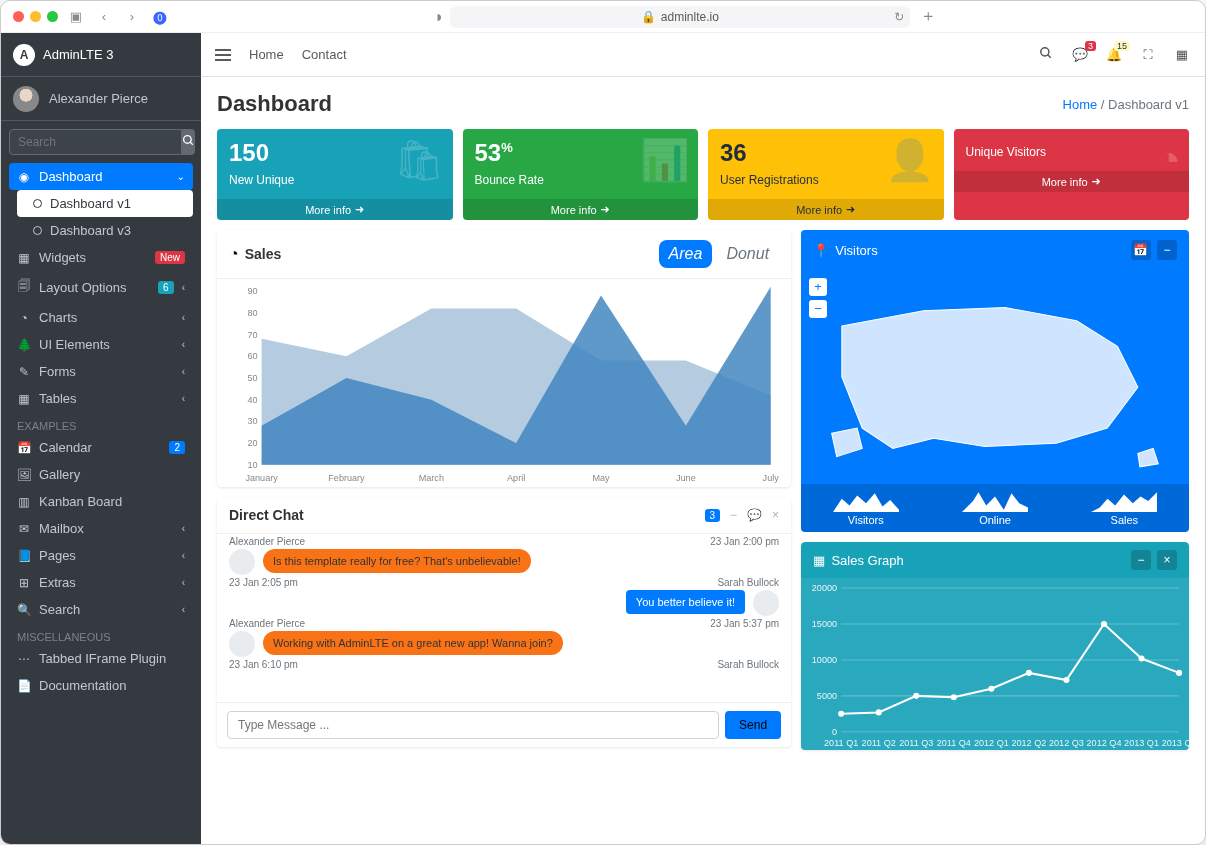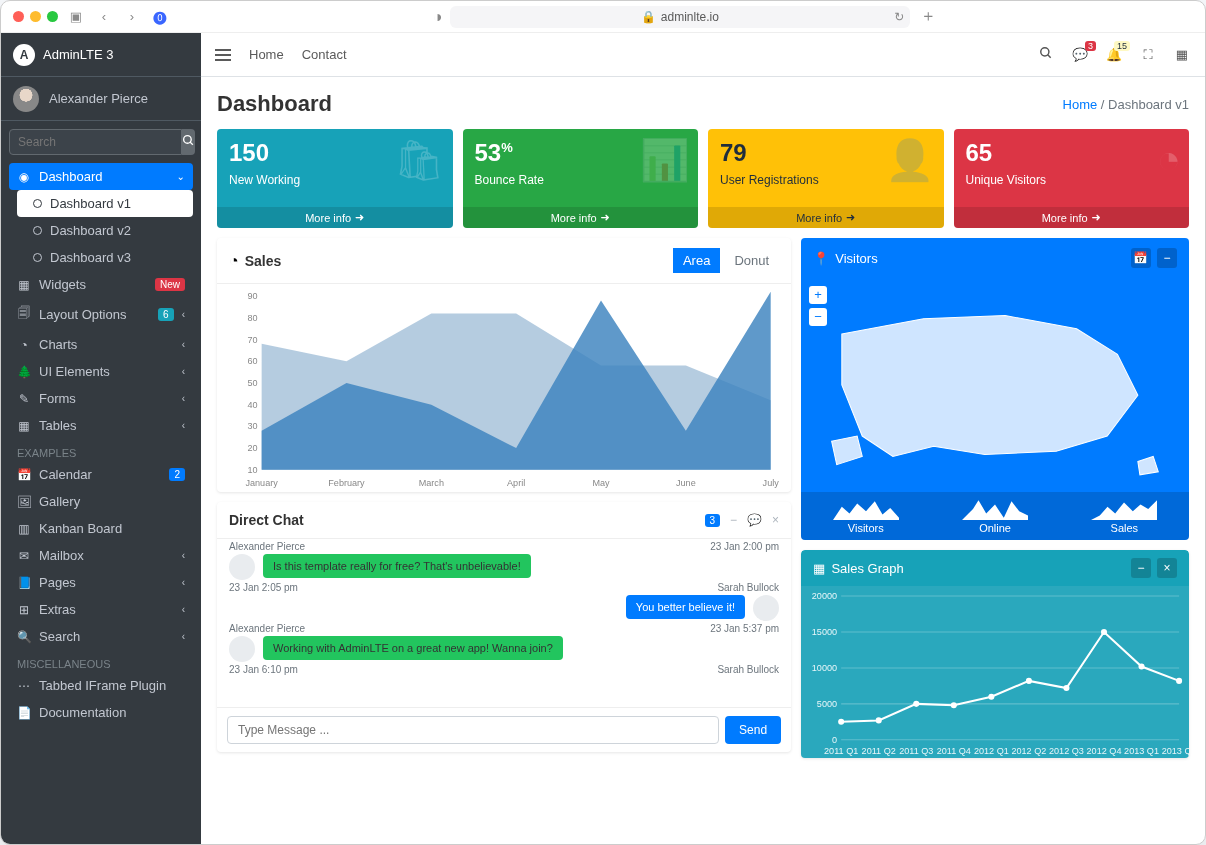--- a/index.html
+++ b/index.html
@@ -46,58 +46,58 @@
 .topbar .right{margin-left:auto;display:flex;gap:16px;align-items:center;color:#555;font-size:13px;}
 .top-ic{position:relative;width:18px;text-align:center;}
 .tbadge{position:absolute;top:-6px;right:-7px;font-size:9px;border-radius:3px;padding:0 3px;color:#fff;}
 .tbadge.red{background:#dc3545}.tbadge.yel{background:#fef9c3;color:#1f2d3d}
 .page-head{padding:14px 16px 0;display:flex;justify-content:space-between;align-items:center;}
 .page-head h1{font-size:22px;color:#333;}
 .crumbs{font-size:13px;color:#6c757d;}
 .crumbs a{color:#007bff;text-decoration:none;}
 .grid{display:grid;grid-template-columns:1fr 1fr 1fr 1fr;gap:10px;padding:12px 16px 0;}
 .smallbox{border-radius:4px;color:#fff;overflow:hidden;position:relative;}
-.smallbox .inner{padding:10px 12px 20px;}
+.smallbox .inner{padding:10px 12px 12px;}
 .smallbox h3{font-size:24px;font-weight:700;}
 .smallbox p{font-size:12px;margin-top:6px;}
 .smallbox .bg-icon{position:absolute;right:8px;top:8px;font-size:40px;opacity:.2;}
 .smallbox .foot{background:rgba(0,0,0,.12);text-align:center;font-size:11px;padding:4px 0;display:flex;align-items:center;justify-content:center;gap:4px;}
 .sb0{background:#17a2b8}.sb1{background:#28a745}.sb2{background:#ffc107;color:#1f2d3d}.sb2 .foot{color:#1f2d3d}.sb3{background:#dc3545}
 .row2{display:grid;grid-template-columns:1.48fr 1fr;gap:10px;padding:10px 16px 16px;}
 .card{background:#fff;border-radius:4px;box-shadow:0 1px 3px rgba(0,0,0,.1);}
 .card-head{display:flex;align-items:center;padding:10px 12px;border-bottom:1px solid #eee;}
 .card-head h5{font-size:14px;color:#333;font-weight:600;}
 .pill-tabs{margin-left:auto;display:flex;gap:4px;}
-.pill{font-size:13px;padding:5px 10px;border-radius:0;color:#6c757d;}
+.pill{font-size:16px;padding:5px 10px;border-radius:8px;color:#6c757d;font-style:italic;}
 .pill.active{background:#007bff;color:#fff;}
 .chart-area{height:208px;padding:6px 12px 0;}
 .visitors{color:#fff;border-radius:4px;overflow:hidden;}
 .visitors .vhead{background:#007bff;padding:10px 12px;display:flex;align-items:center;gap:6px;font-size:13px;}
 .vhead .tools{margin-left:auto;display:flex;gap:6px;}
 .vtool{width:20px;height:20px;background:#0062cc;border-radius:3px;display:flex;align-items:center;justify-content:center;font-size:12px;}
 .vmap{background:#007bff;height:214px;position:relative;}
 .vzoom{position:absolute;left:8px;top:8px;display:flex;flex-direction:column;gap:4px;}
 .vzoom div{width:18px;height:18px;background:#fff;color:#007bff;border-radius:3px;text-align:center;line-height:18px;font-size:13px;}
 .vfoot{background:#0069d9;display:grid;grid-template-columns:repeat(3,1fr);text-align:center;padding:6px 0;}
 .vfoot .cell{font-size:11px;}
 .vspark{height:22px;}
 .chat .card-head .ctools{margin-left:auto;display:flex;gap:10px;color:#adb5bd;font-size:12px;align-items:center;}
 .chat-body{padding:0 12px;height:168px;overflow:hidden;}
 .msg{margin-bottom:2px;}
 .msg .meta{display:flex;justify-content:space-between;font-size:10px;color:#6c757d;margin:2px 0;}
 .msg .bubble{display:inline-block;padding:6px 10px;border-radius:4px;font-size:11px;max-width:78%;}
-.msg.left .bubble{background:#22c55e;color:#333;}
+.msg.left .bubble{background:#f97316;color:#333;border-radius:12px;}
 .msg.right{text-align:right;}
 .msg.right .bubble{background:#007bff;color:#fff;}
 .msg .av{width:26px;height:26px;border-radius:50%;background:#e9ecef;display:inline-block;vertical-align:middle;}
 .msg.left .row{display:flex;gap:8px;align-items:flex-start;}
 .msg.right .row{display:flex;gap:8px;align-items:flex-start;flex-direction:row-reverse;}
 .chat-input{display:flex;border-top:1px solid #eee;padding:8px 10px;gap:6px;}
 .chat-input input{flex:1;border:1px solid #ced4da;border-radius:4px;padding:6px 10px;font-size:12px;}
-.chat-input button{background:#007bff;color:#ffffff;border:none;border-radius:4px;padding:6px 14px;font-size:12px;}
+.chat-input button{background:#007bff;color:#000000;border:none;border-radius:4px;padding:6px 14px;font-size:12px;}
 .salesgraph .head{background:#17a2b8;color:#fff;padding:8px 12px;display:flex;align-items:center;gap:6px;font-size:13px;border-radius:4px 4px 0 0;}
 .salesgraph .head .tools{margin-left:auto;display:flex;gap:6px;}
 .salesgraph .body{background:#2aa8bd;height:172px;}
 svg text{font-size:9px;}
 .hamb{width:16px;height:12px;border-top:2px solid #5a5a5a;border-bottom:2px solid #5a5a5a;position:relative;}
 .hamb:before{content:"";position:absolute;top:3px;left:0;right:0;border-top:2px solid #5a5a5a;}
 </style>
 </head>
 <body>
 
@@ -148,24 +148,20 @@
             <span class="nav-label">Dashboard</span>
             <span class="caret">⌄</span>
           </div>
         <div class="nav-sub">
           <div class="nav-item sel">
               <span class="circle"></span>
               <span class="nav-label">Dashboard v1</span>
             </div>
           <div class="nav-item">
               <span class="circle"></span>
-              <span class="nav-label">Dashboard v2</span>
-            </div>
-          <div class="nav-item">
-              <span class="circle"></span>
               <span class="nav-label">Dashboard v3</span>
             </div>
         </div>
         <div class="nav-item">
             <span class="nav-ic">▦</span>
             <span class="nav-label">Widgets</span>
             <span class="badge b-new">New</span>
           </div>
         <div class="nav-item">
             <span class="nav-ic">🗐</span>
@@ -262,53 +258,52 @@
         <h1>Dashboard</h1>
         <div class="crumbs">
           <a>Home</a> / <span>Dashboard v1</span>
         </div>
       </div>
 
       <div class="grid">
         <div class="smallbox sb0">
           <div class="inner">
               <h3>150</h3>
-              <p>New Working</p>
+              <p>New Unique</p>
             </div>
           <span class="bg-icon">🛍</span>
           <div class="foot">
               <span>More info</span>
               <span>➜</span>
             </div>
         </div>
         <div class="smallbox sb1">
           <div class="inner">
               <h3><span>53</span><sup style="font-size:13px">%</sup></h3>
               <p>Bounce Rate</p>
             </div>
           <span class="bg-icon">📊</span>
           <div class="foot">
               <span>More info</span>
               <span>➜</span>
             </div>
         </div>
         <div class="smallbox sb2">
           <div class="inner">
-              <h3>79</h3>
+              <h3>36</h3>
               <p>User Registrations</p>
             </div>
           <span class="bg-icon">👤</span>
           <div class="foot">
               <span>More info</span>
               <span>➜</span>
             </div>
         </div>
         <div class="smallbox sb3">
           <div class="inner">
-              <h3>65</h3>
               <p>Unique Visitors</p>
             </div>
           <span class="bg-icon">◔</span>
           <div class="foot">
               <span>More info</span>
               <span>➜</span>
             </div>
         </div>
       </div>
 

